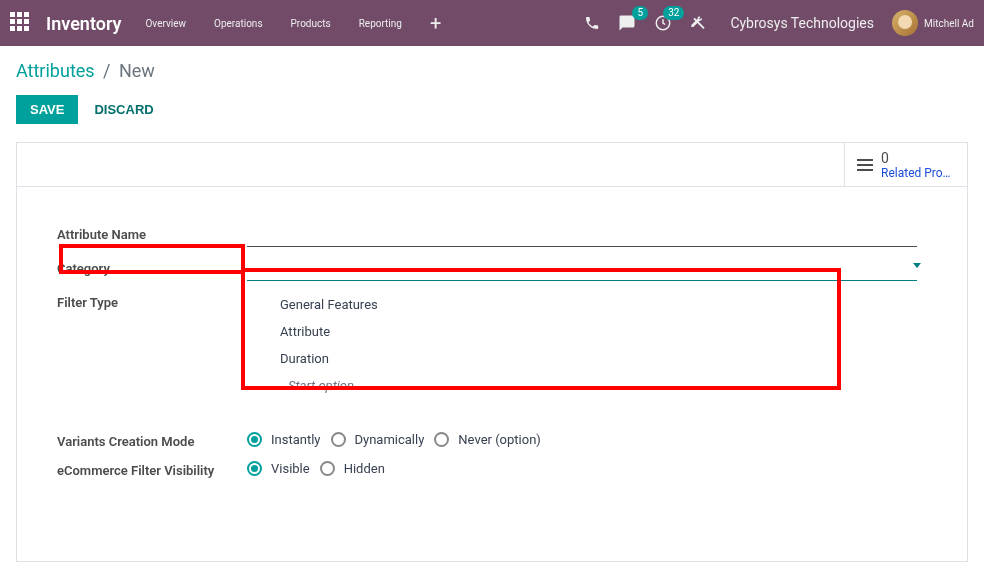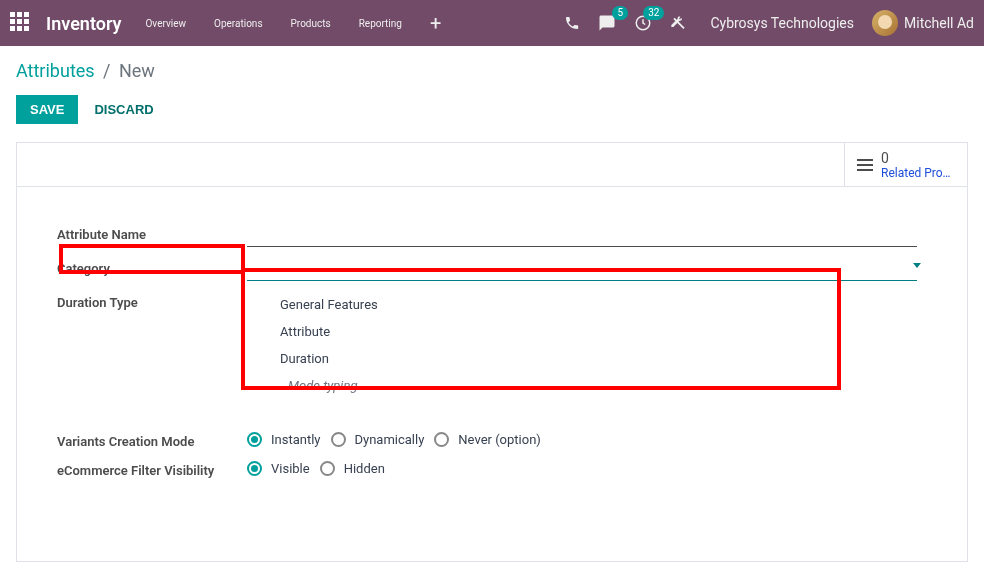--- a/index.html
+++ b/index.html
@@ -65,21 +65,21 @@
     display:inline-block;
     vertical-align:middle;
     margin-right:6px;
     position:relative;
     overflow:hidden;
   }
   .avatar::after{
     content:""; position:absolute; left:6px; top:5px; width:14px; height:14px;
     background:#f3d9b1; border-radius:50%;
   }
-  .user-name { font-size: 14px; color:#eee; cursor:pointer; }
+  .user-name { font-size: 10px; color:#eee; cursor:pointer; }
 
   
   .subhead { padding: 14px 16px 8px 16px; }
   .breadcrumb { font-size: 18px; }
   .breadcrumb .link { color: #00A09D; cursor:pointer; }
   .breadcrumb .slash { color: #6c757d; margin: 0 4px; }
   .breadcrumb .current { color: #6c757d; }
   .actions { margin-top: 14px; display:flex; align-items:center; gap: 16px;}
   .btn-save {
     background: #00A09D; color:#fff; border:none;
@@ -308,27 +308,27 @@
 
       <div class="row">
         <div class="label-cell">Category</div>
         <div class="field-cell">
           <input class="select-input" type="text" value="" style="">
           <span class="caret"></span>
           <div class="dropdown">
             <div class="opt">General Features</div>
             <div class="opt">Attribute</div>
             <div class="opt">Duration</div>
-            <div class="start-typing">Mode typing...</div>
+            <div class="start-typing">Start option...</div>
           </div>
         </div>
       </div>
 
       <div class="row">
-        <div class="label-cell">Duration Type</div>
+        <div class="label-cell">Filter Type</div>
         <div class="field-cell"></div>
       </div>
 
       <div class="spacer-row"></div>
 
       <div class="row">
         <div class="label-cell">Variants Creation Mode</div>
         <div class="field-cell">
           <div class="radio-group">
             <div class="radio-item selected">

